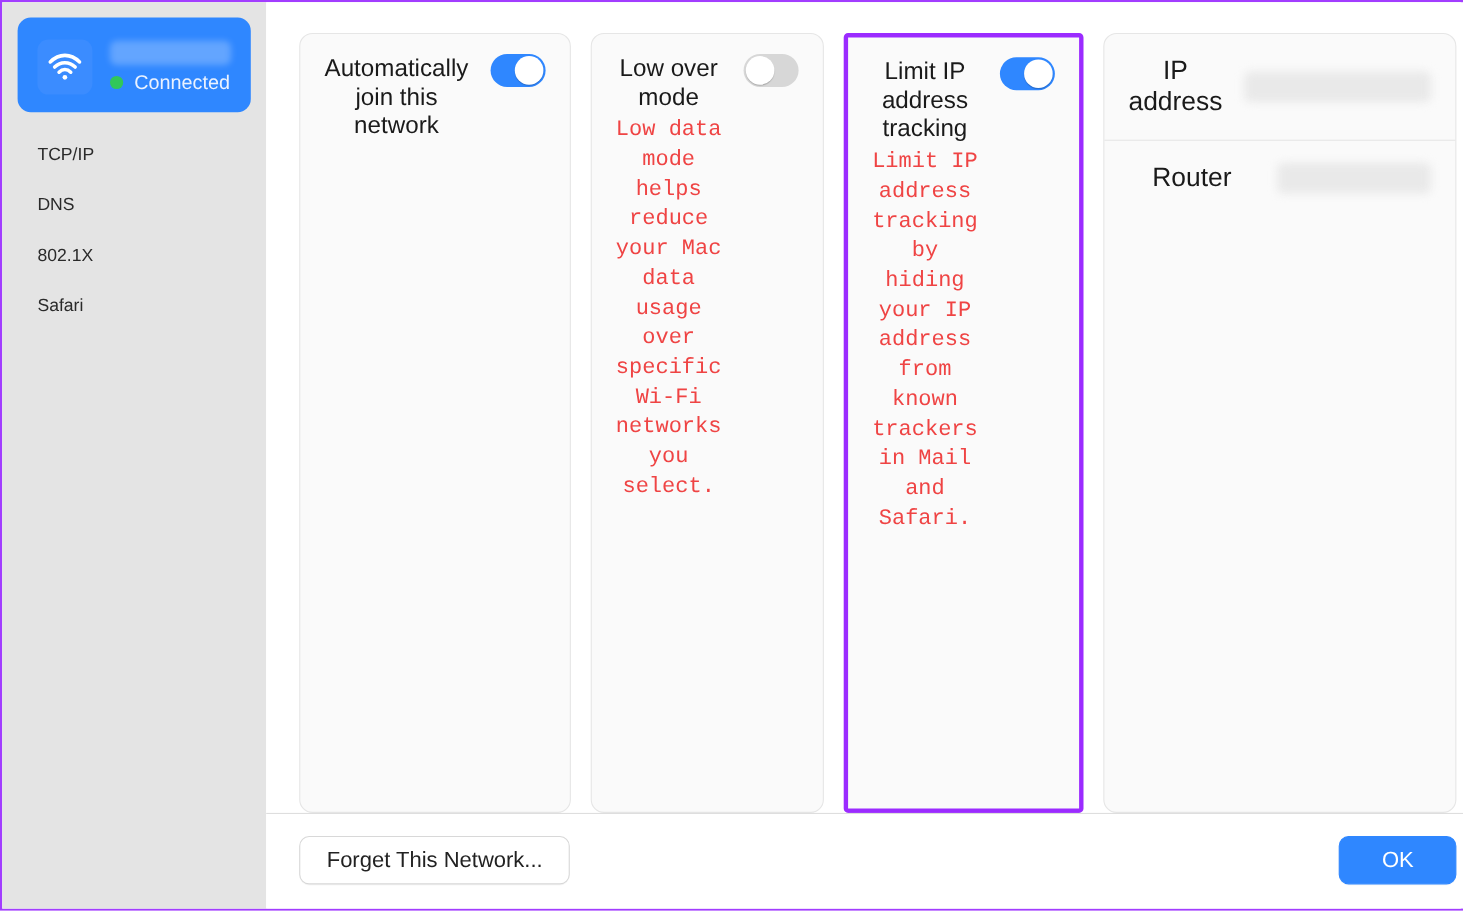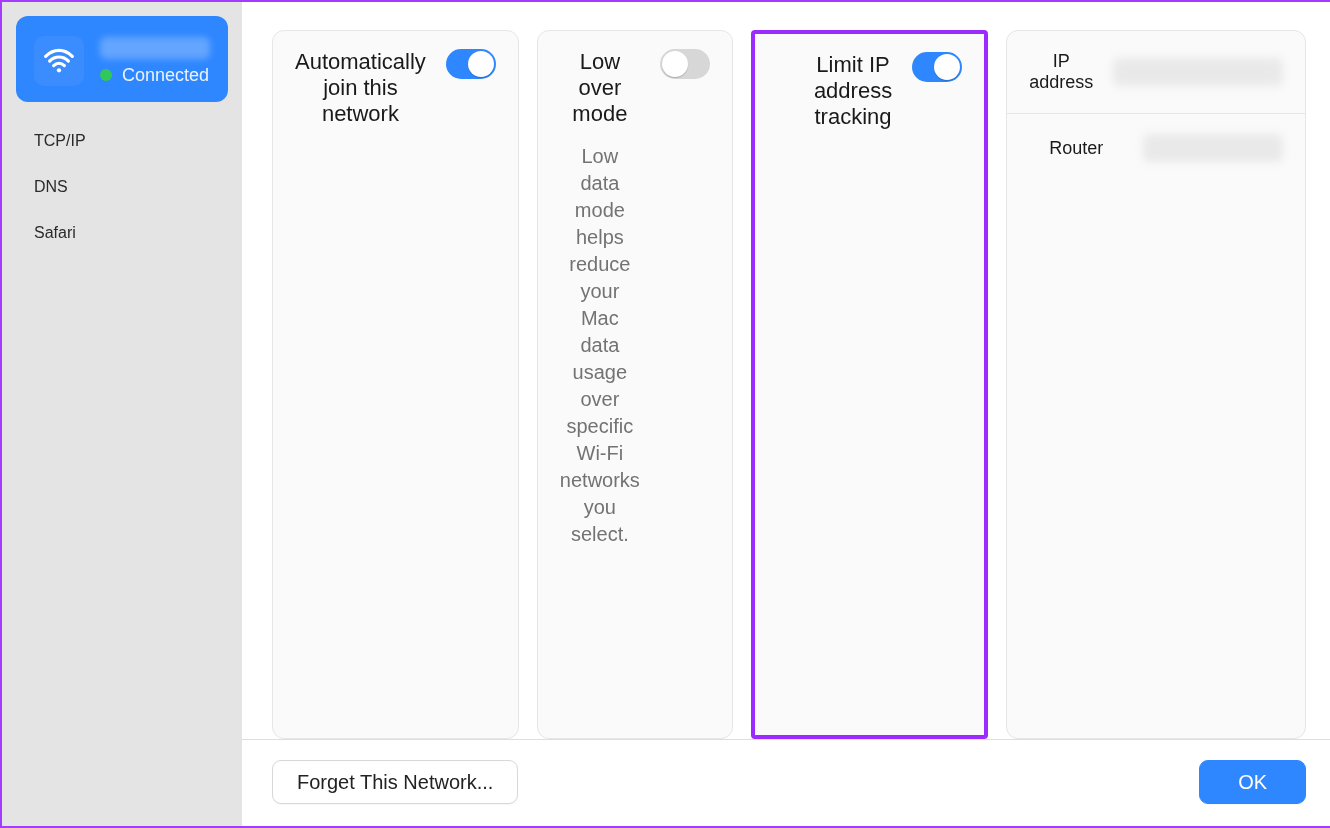--- a/index.html
+++ b/index.html
@@ -73,48 +73,47 @@
     border-radius: 12px;
   }
   .row {
     padding: 18px 22px;
     display: flex;
     align-items: flex-start;
     gap: 20px;
   }
   .row-text { flex: 1; }
   .row-title { font-size: 22px; color: #1a1a1a; }
-  .row-sub { font-size: 20px; color: #737373; margin-top: 16px; line-height: 1.35; }
+  .row-sub { font-size: 20px; color: #ef4444; margin-top: 4px; line-height: 1.35; font-family: Liberation Mono, monospace; }
   .row-right { flex: 0 0 auto; display: flex; align-items: center; height: 30px; }
   .toggle {
     width: 50px; height: 30px; border-radius: 15px; position: relative;
   }
   .toggle.on { background: #2f87ff; }
   .toggle.off { background: #d7d7d7; }
   .toggle .knob {
     position: absolute; width: 26px; height: 26px; border-radius: 50%;
     background: #fff; top: 2px;
     box-shadow: 0 1px 1px rgba(0,0,0,0.2);
   }
   .toggle.on .knob { right: 2px; }
   .toggle.off .knob { left: 2px; }
   .highlight-card {
     border: 4px solid #9b2bff;
     border-radius: 4px;
     background: #fafafa;
-    padding-left: 37px;
   }
   .info-row {
     padding: 20px 22px;
     display: flex;
     align-items: center;
     gap: 20px;
   }
   .info-row + .info-row { border-top: 1px solid #e6e6e6; }
-  .info-label { flex: 1; font-size: 18px; color: #1a1a1a; }
+  .info-label { flex: 1; font-size: 24px; color: #1a1a1a; }
   .blur-value {
     width: 170px; height: 28px; border-radius: 6px;
     background: #e9e9e9; filter: blur(4px);
   }
   .footer {
     border-top: 1px solid #dedede;
     padding: 20px 30px 22px 30px;
     display: flex;
     align-items: center;
     gap: 16px;
@@ -158,20 +157,21 @@
         <div class="wifi-name-blur"></div>
         <div class="status-row">
           <span class="dot-green"></span>
           <span class="status-text">Connected</span>
         </div>
       </div>
     </div>
     <div class="sidebar-list">
       <div class="sidebar-row">TCP/IP</div>
       <div class="sidebar-row">DNS</div>
+      <div class="sidebar-row">802.1X</div>
       <div class="sidebar-row">Safari</div>
     </div>
   </aside>
 
   <main class="content">
     <div class="scroll-area">
 
       <div class="card">
         <div class="row">
           <div class="row-text">
@@ -196,20 +196,21 @@
                 <div class="knob"></div>
               </div>
           </div>
         </div>
       </div>
 
       <div class="highlight-card">
         <div class="row">
           <div class="row-text">
             <div class="row-title">Limit IP address tracking</div>
+            <div class="row-sub">Limit IP address tracking by hiding your IP address from known trackers in Mail and Safari.</div>
           </div>
           <div class="row-right">
             <div class="toggle on">
                 <div class="knob"></div>
               </div>
           </div>
         </div>
       </div>
 
       <div class="card">

